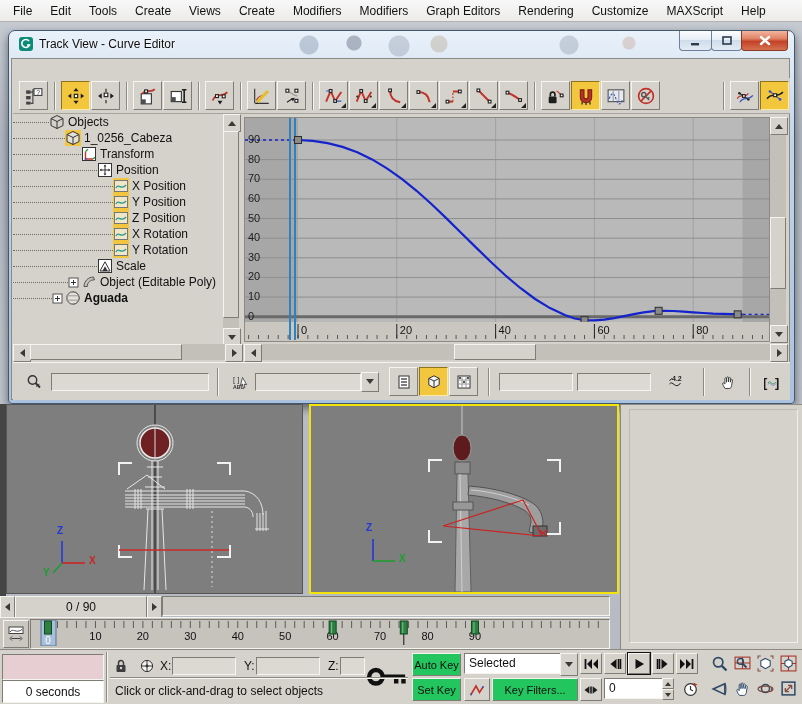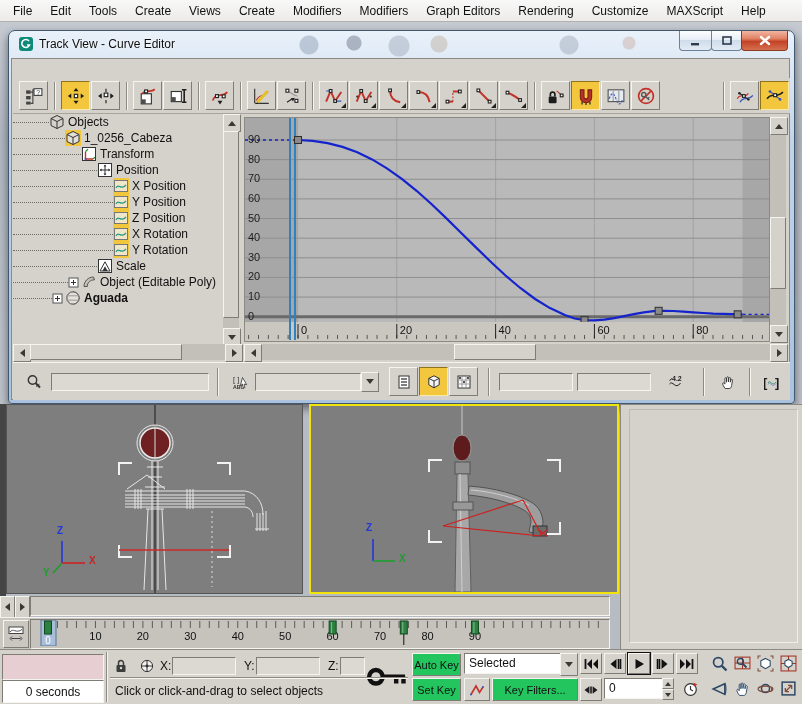--- a/index.html
+++ b/index.html
@@ -770,20 +770,21 @@
   <span class="axis-lbl" style="left:88px;top:147px;color:#1d9e2f">X</span>
 </div>
 <div id="right-panel" class="abs">
     <div class="inner"></div>
   </div>
 
 <div id="timeslider" class="abs">
   <div id="ts-prev" class="bev-out">
       <span class="arr left"></span>
     </div>
+  <div id="ts-handle" class="bev-out">0 / 90</div>
   <div id="ts-next" class="bev-out">
       <span class="arr right"></span>
     </div>
   <div id="ts-groove"></div>
 </div>
 
 <div id="trackbar" class="abs">
   <span id="tb-mini" class="ibtn bev-out">
       <svg width="16" height="16" viewBox="0 0 16 16">
         <rect x="1" y="1" width="14" height="6.5" fill="#fff" stroke="#444"></rect>

